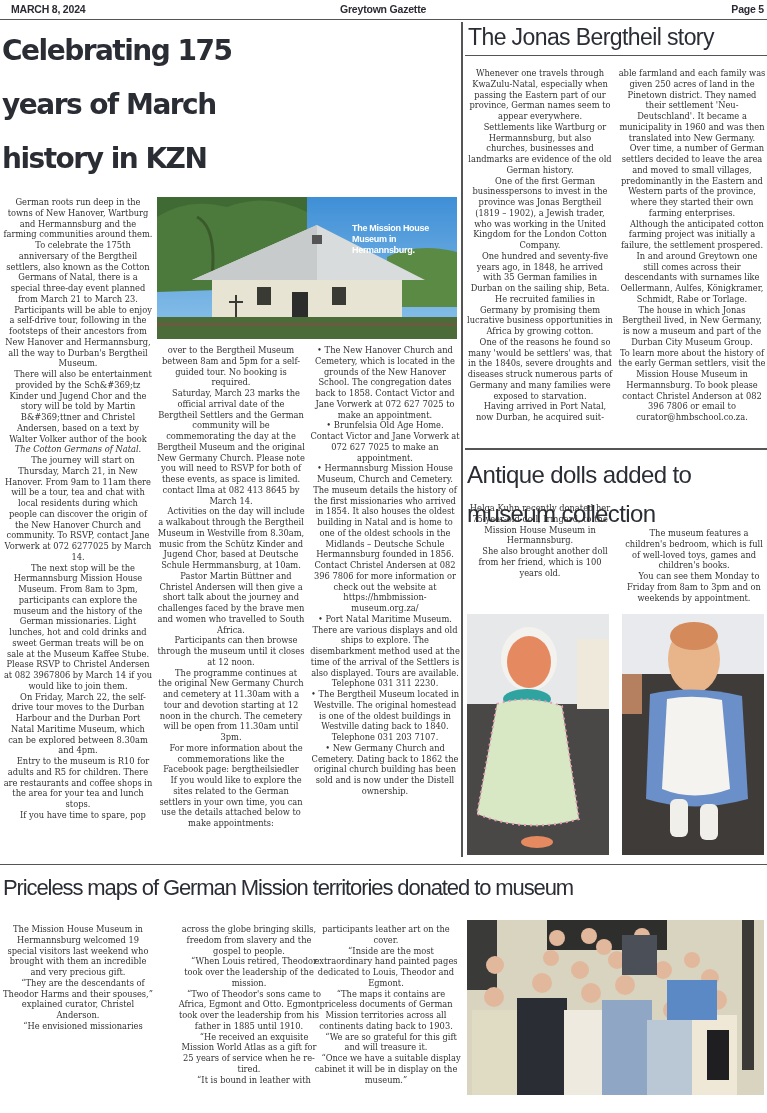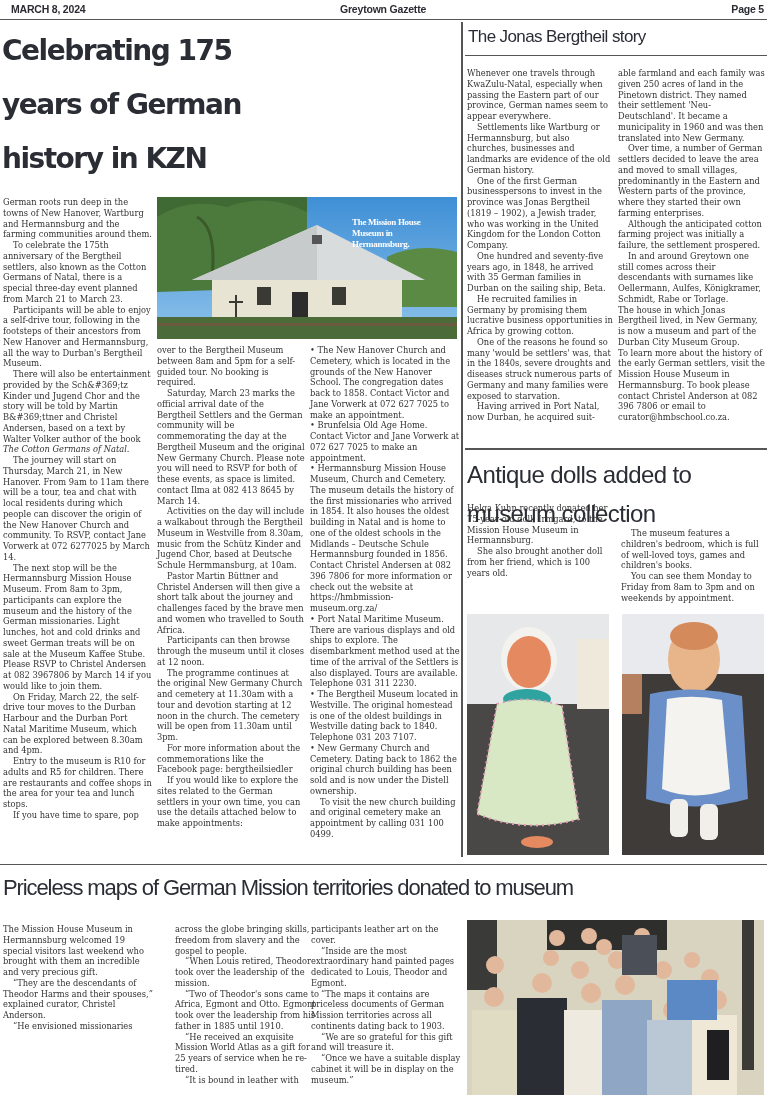--- a/index.html
+++ b/index.html
@@ -4,41 +4,41 @@
 <style>
   html,body{margin:0;padding:0;background:#fff;}
   body{width:767px;height:1113px;position:relative;overflow:hidden;color:#2a2b30;font-family:"DejaVu Serif",serif;}
   .abs{position:absolute;}
   .masthead{left:0;top:0;width:767px;height:20px;font-family:"Liberation Sans",sans-serif;font-weight:bold;font-size:10.5px;color:#2b2c33;}
   .masthead span{position:absolute;top:3px;letter-spacing:-0.2px;}
   .rule{background:#555;}
   .headline{font-family:"DejaVu Sans",sans-serif;font-weight:bold;color:#2b2d35;}
   .h-main{left:2px;top:24px;width:455px;font-size:28px;line-height:54px;letter-spacing:-1.5px;}
   .h-sub{font-family:"Liberation Sans",sans-serif;font-weight:normal;color:#2b2d35;letter-spacing:-0.6px;}
-  .col{font-size:8.3px;line-height:10.75px;color:#333;text-align:left;}
+  .col{font-size:8.3px;line-height:10.75px;color:#333;text-align:center;}
   .col p{margin:0;text-indent:10px;}
   .col p.first{text-indent:0;}
   .col p.bullet{text-indent:0;}
   .col i{font-style:italic;}
   .photo{overflow:hidden;}
   .caption{font-family:"Liberation Sans",sans-serif;font-weight:bold;color:#fff;font-size:9px;line-height:11px;letter-spacing:-0.3px;}
 </style>
 </head>
 <body>
 
 <div class="abs masthead">
   <span style="left:11px;">MARCH 8, 2024</span>
   <span style="left:340px;">Greytown Gazette</span>
   <span style="right:3px;">Page 5</span>
 </div>
 <div class="abs rule" style="left:0;top:19px;width:767px;height:1px;"></div>
 
 <div class="abs headline h-main">
   <div>Celebrating 175</div>
-  <div>years of German</div>
+  <div>years of March</div>
   <div>history in KZN</div>
 </div>
 
 <div class="abs photo" style="left:157px;top:197px;width:300px;height:142px;">
   <svg width="300" height="142" viewBox="0 0 300 142">
     <defs>
         <linearGradient id="sky" x1="0" y1="0" x2="0" y2="1">
           <stop offset="0" stop-color="#3f8fd6"></stop>
           <stop offset="1" stop-color="#8ec3ea"></stop>
         </linearGradient>
@@ -53,21 +53,21 @@
     <rect x="155" y="38" width="10" height="9" fill="#555"></rect>
     <rect x="55" y="83" width="190" height="40" fill="#e8e4d4"></rect>
     <rect x="135" y="95" width="16" height="28" fill="#2c2c2c"></rect>
     <rect x="100" y="90" width="14" height="18" fill="#3a3a35"></rect>
     <rect x="175" y="90" width="14" height="18" fill="#3a3a35"></rect>
     <rect x="78" y="98" width="2" height="24" fill="#3a3a35"></rect>
     <rect x="72" y="104" width="14" height="2" fill="#3a3a35"></rect>
     <rect x="0" y="120" width="300" height="22" fill="#4b6b38"></rect>
     <rect x="0" y="126" width="300" height="3" fill="#6a5a40"></rect>
   </svg>
-  <div class="abs caption" style="right:10px;top:20px;width:95px;font-family:Liberation Serif, serif;">The Mission House Museum in Hermannsburg.</div>
+  <div class="abs caption" style="right:10px;top:26px;width:95px;">The Mission House Museum in Hermannsburg.</div>
 </div>
 
 <div class="abs col" style="left:3px;top:197px;width:150px;">
   <p class="first">German roots run deep in the towns of New Hanover, Wartburg and Hermannsburg and the farming communities around them.</p>
   <p>To celebrate the 175th anniversary of the Bergtheil settlers, also known as the Cotton Germans of Natal, there is a special three-day event planned from March 21 to March 23.</p>
   <p>Participants will be able to enjoy a self-drive tour, following in the footsteps of their ancestors from New Hanover and Hermannsburg, all the way to Durban's Bergtheil Museum.</p>
   <p><span>There will also be entertainment provided by the Sch&amp;#369;tz Kinder und Jugend Chor and the story will be told by Martin B&amp;#369;ttner and Christel Andersen, based on a text by Walter Volker author of the book </span><i>The Cotton Germans of Natal</i>.</p>
   <p>The journey will start on Thursday, March 21, in New Hanover. From 9am to 11am there will be a tour, tea and chat with local residents during which people can discover the origin of the New Hanover Church and community. To RSVP, contact Jane Vorwerk at 072 6277025 by March 14.</p>
   <p>The next stop will be the Hermannsburg Mission House Museum. From 8am to 3pm, participants can explore the museum and the history of the German missionaries. Light lunches, hot and cold drinks and sweet German treats will be on sale at the Museum Kaffee Stube. Please RSVP to Christel Andersen at 082 3967806 by March 14 if you would like to join them.</p>
   <p>On Friday, March 22, the self-drive tour moves to the Durban Harbour and the Durban Port Natal Maritime Museum, which can be explored between 8.30am and 4pm.</p>
@@ -86,26 +86,25 @@
   <p>If you would like to explore the sites related to the German settlers in your own time, you can use the details attached below to make appointments:</p>
 </div>
 
 <div class="abs col" style="left:310px;top:345px;width:150px;">
   <p class="bullet">• The New Hanover Church and Cemetery, which is located in the grounds of the New Hanover School. The congregation dates back to 1858. Contact Victor and Jane Vorwerk at 072 627 7025 to make an appointment.</p>
   <p class="bullet">• Brunfelsia Old Age Home. Contact Victor and Jane Vorwerk at 072 627 7025 to make an appointment.</p>
   <p class="bullet">• Hermannsburg Mission House Museum, Church and Cemetery. The museum details the history of the first missionaries who arrived in 1854. It also houses the oldest building in Natal and is home to one of the oldest schools in the Midlands – Deutsche Schule Hermannsburg founded in 1856. Contact Christel Andersen at 082 396 7806 for more information or check out the website at https://hmbmission-museum.org.za/</p>
   <p class="bullet">• Port Natal Maritime Museum. There are various displays and old ships to explore. The disembarkment method used at the time of the arrival of the Settlers is also displayed. Tours are available. Telephone 031 311 2230.</p>
   <p class="bullet">• The Bergtheil Museum located in Westville. The original homestead is one of the oldest buildings in Westville dating back to 1840. Telephone 031 203 7107.</p>
   <p class="bullet">• New Germany Church and Cemetery. Dating back to 1862 the original church building has been sold and is now under the Distell ownership.</p>
-  <p>To visit the new church building and original cemetery make an appointment by calling 031 100 0499.</p>
 </div>
 
 <div class="abs rule" style="left:461px;top:22px;width:2px;height:835px;"></div>
 
-<div class="abs h-sub" style="left:468px;top:21px;font-size:17px;line-height:32px;">The Jonas Bergtheil story</div>
+<div class="abs h-sub" style="left:468px;top:21px;font-size:23px;line-height:32px;">The Jonas Bergtheil story</div>
 <div class="abs rule" style="left:465px;top:55px;width:302px;height:1px;"></div>
 <div class="abs col" style="left:467px;top:68px;width:146px;">
   <p class="first">Whenever one travels through KwaZulu-Natal, especially when passing the Eastern part of our province, German names seem to appear everywhere.</p>
   <p>Settlements like Wartburg or Hermannsburg, but also churches, businesses and landmarks are evidence of the old German history.</p>
   <p>One of the first German businesspersons to invest in the province was Jonas Bergtheil (1819 – 1902), a Jewish trader, who was working in the United Kingdom for the London Cotton Company.</p>
   <p>One hundred and seventy-five years ago, in 1848, he arrived with 35 German families in Durban on the sailing ship, Beta.</p>
   <p>He recruited families in Germany by promising them lucrative business opportunities in Africa by growing cotton.</p>
   <p>One of the reasons he found so many 'would be settlers' was, that in the 1840s, severe droughts and diseases struck numerous parts of Germany and many families were exposed to starvation.</p>
   <p>Having arrived in Port Natal, now Durban, he acquired suit-</p>
 </div>

